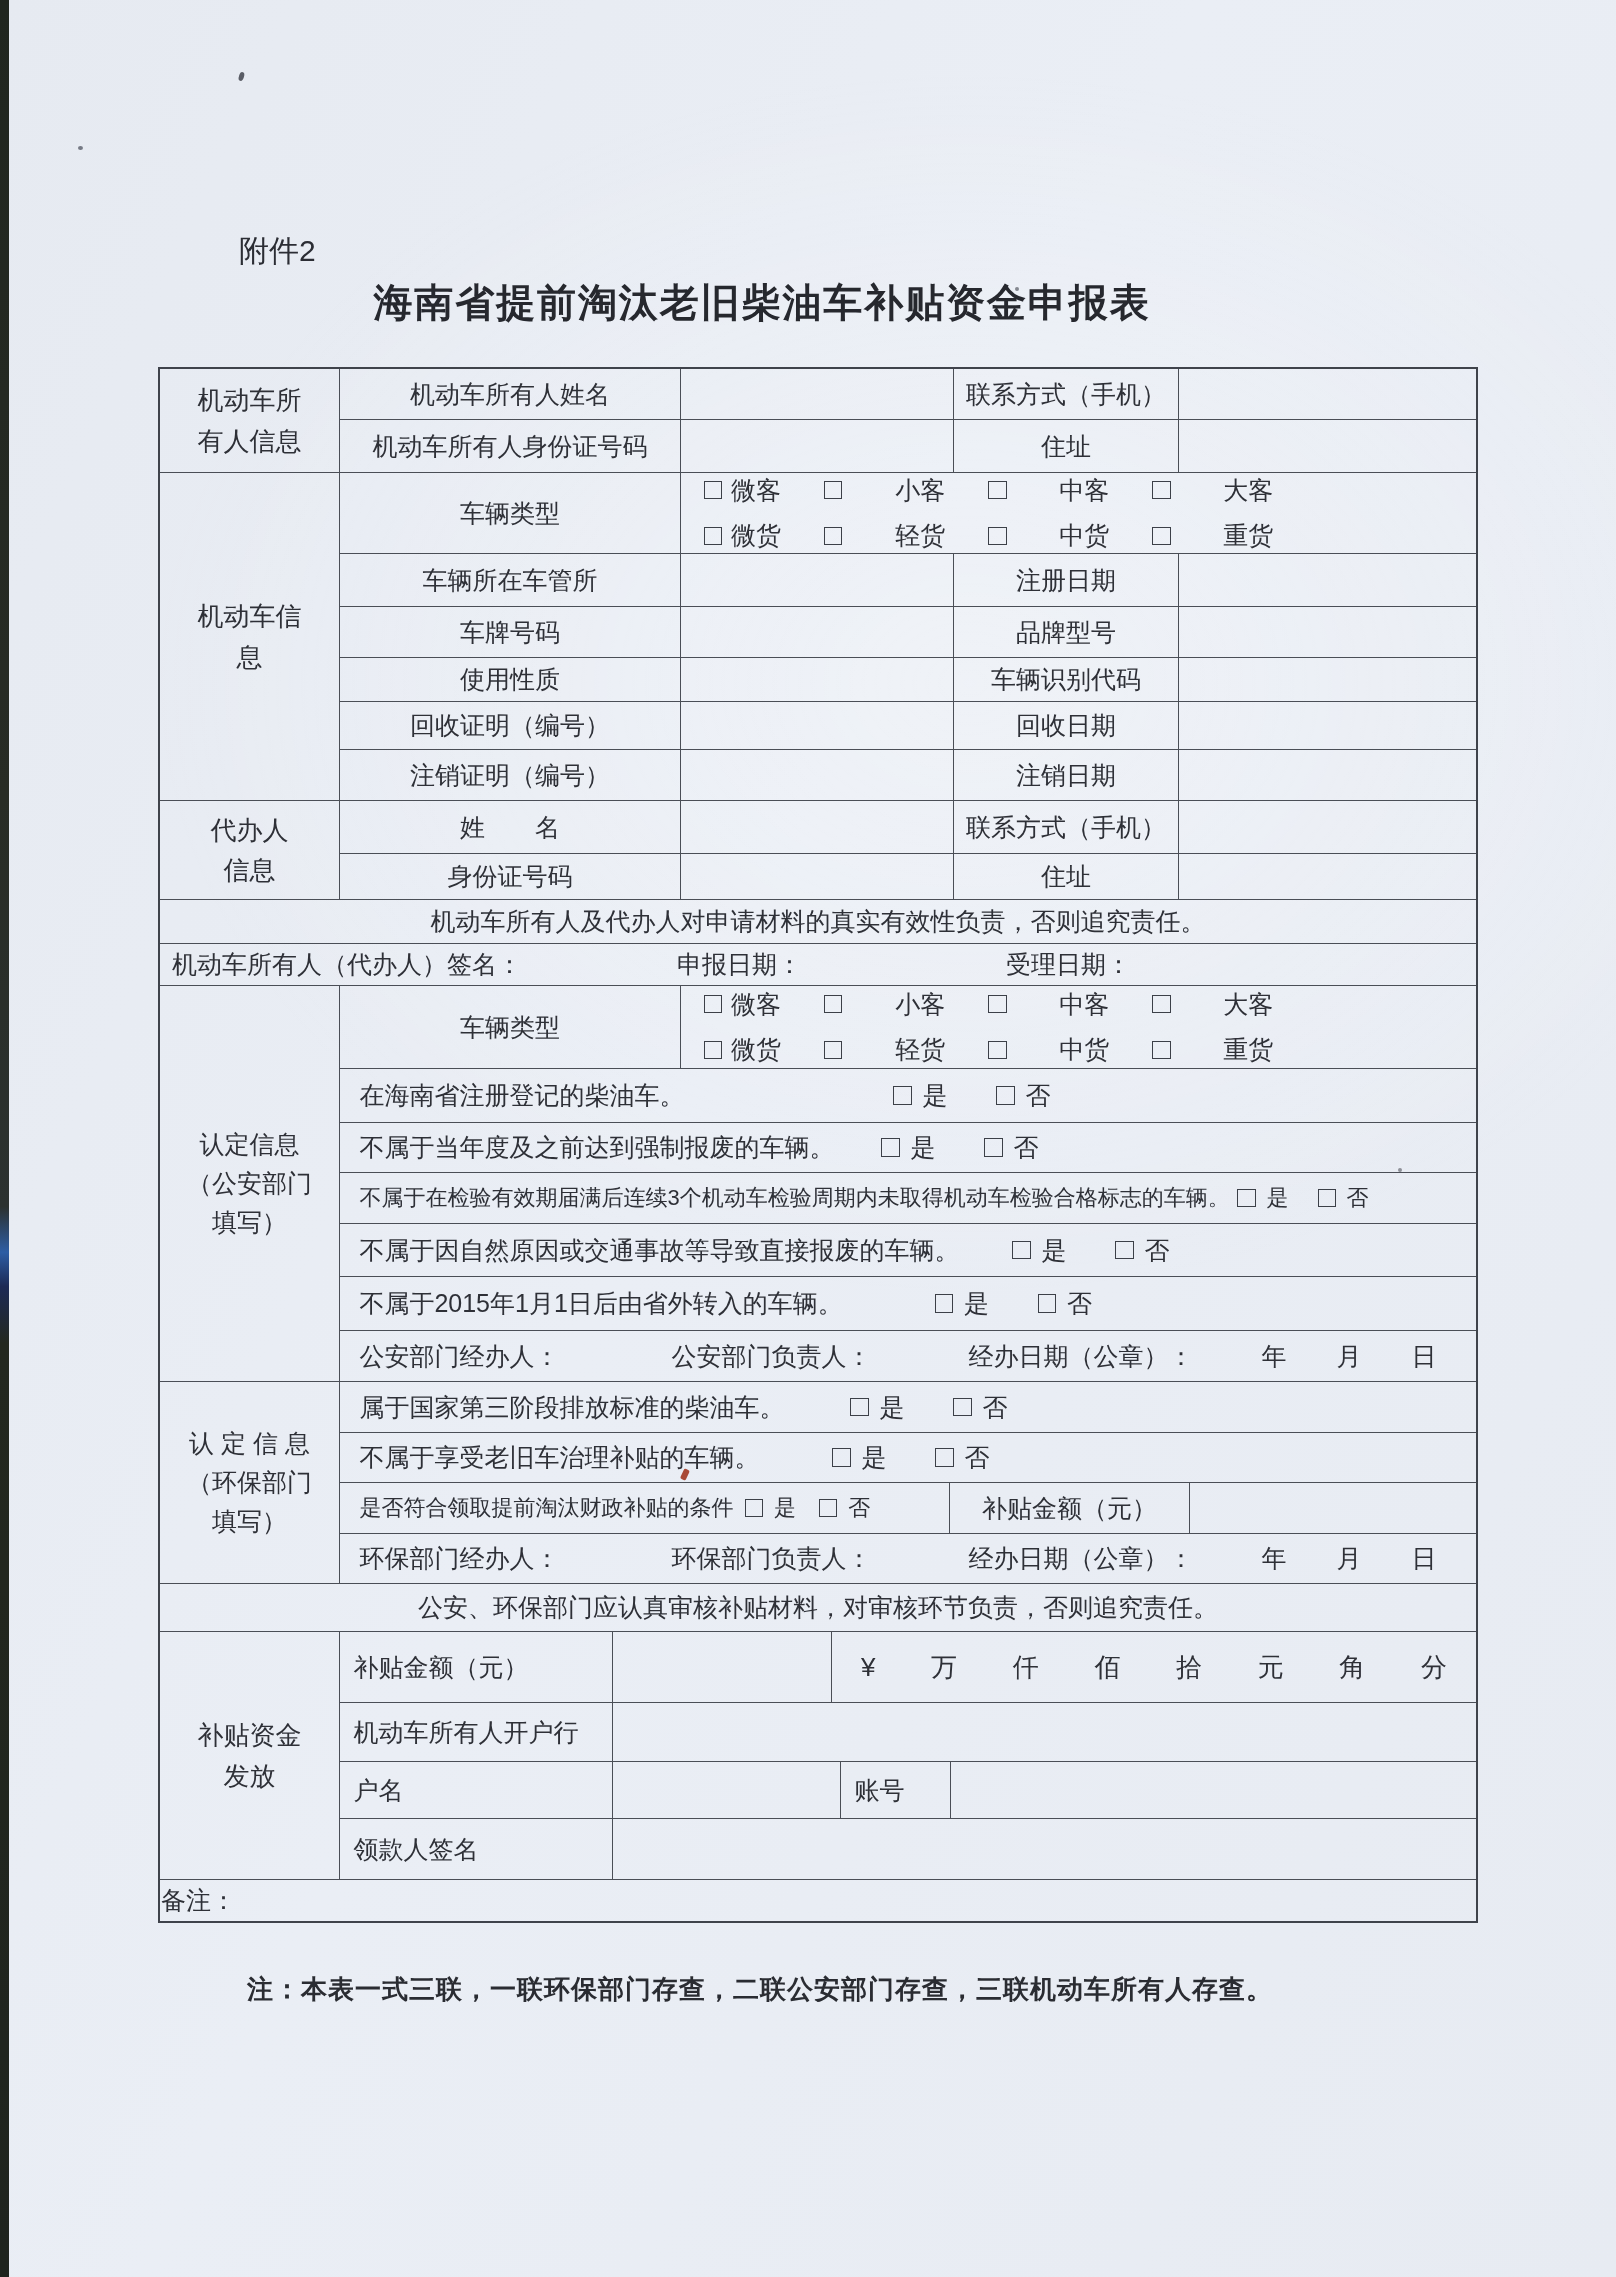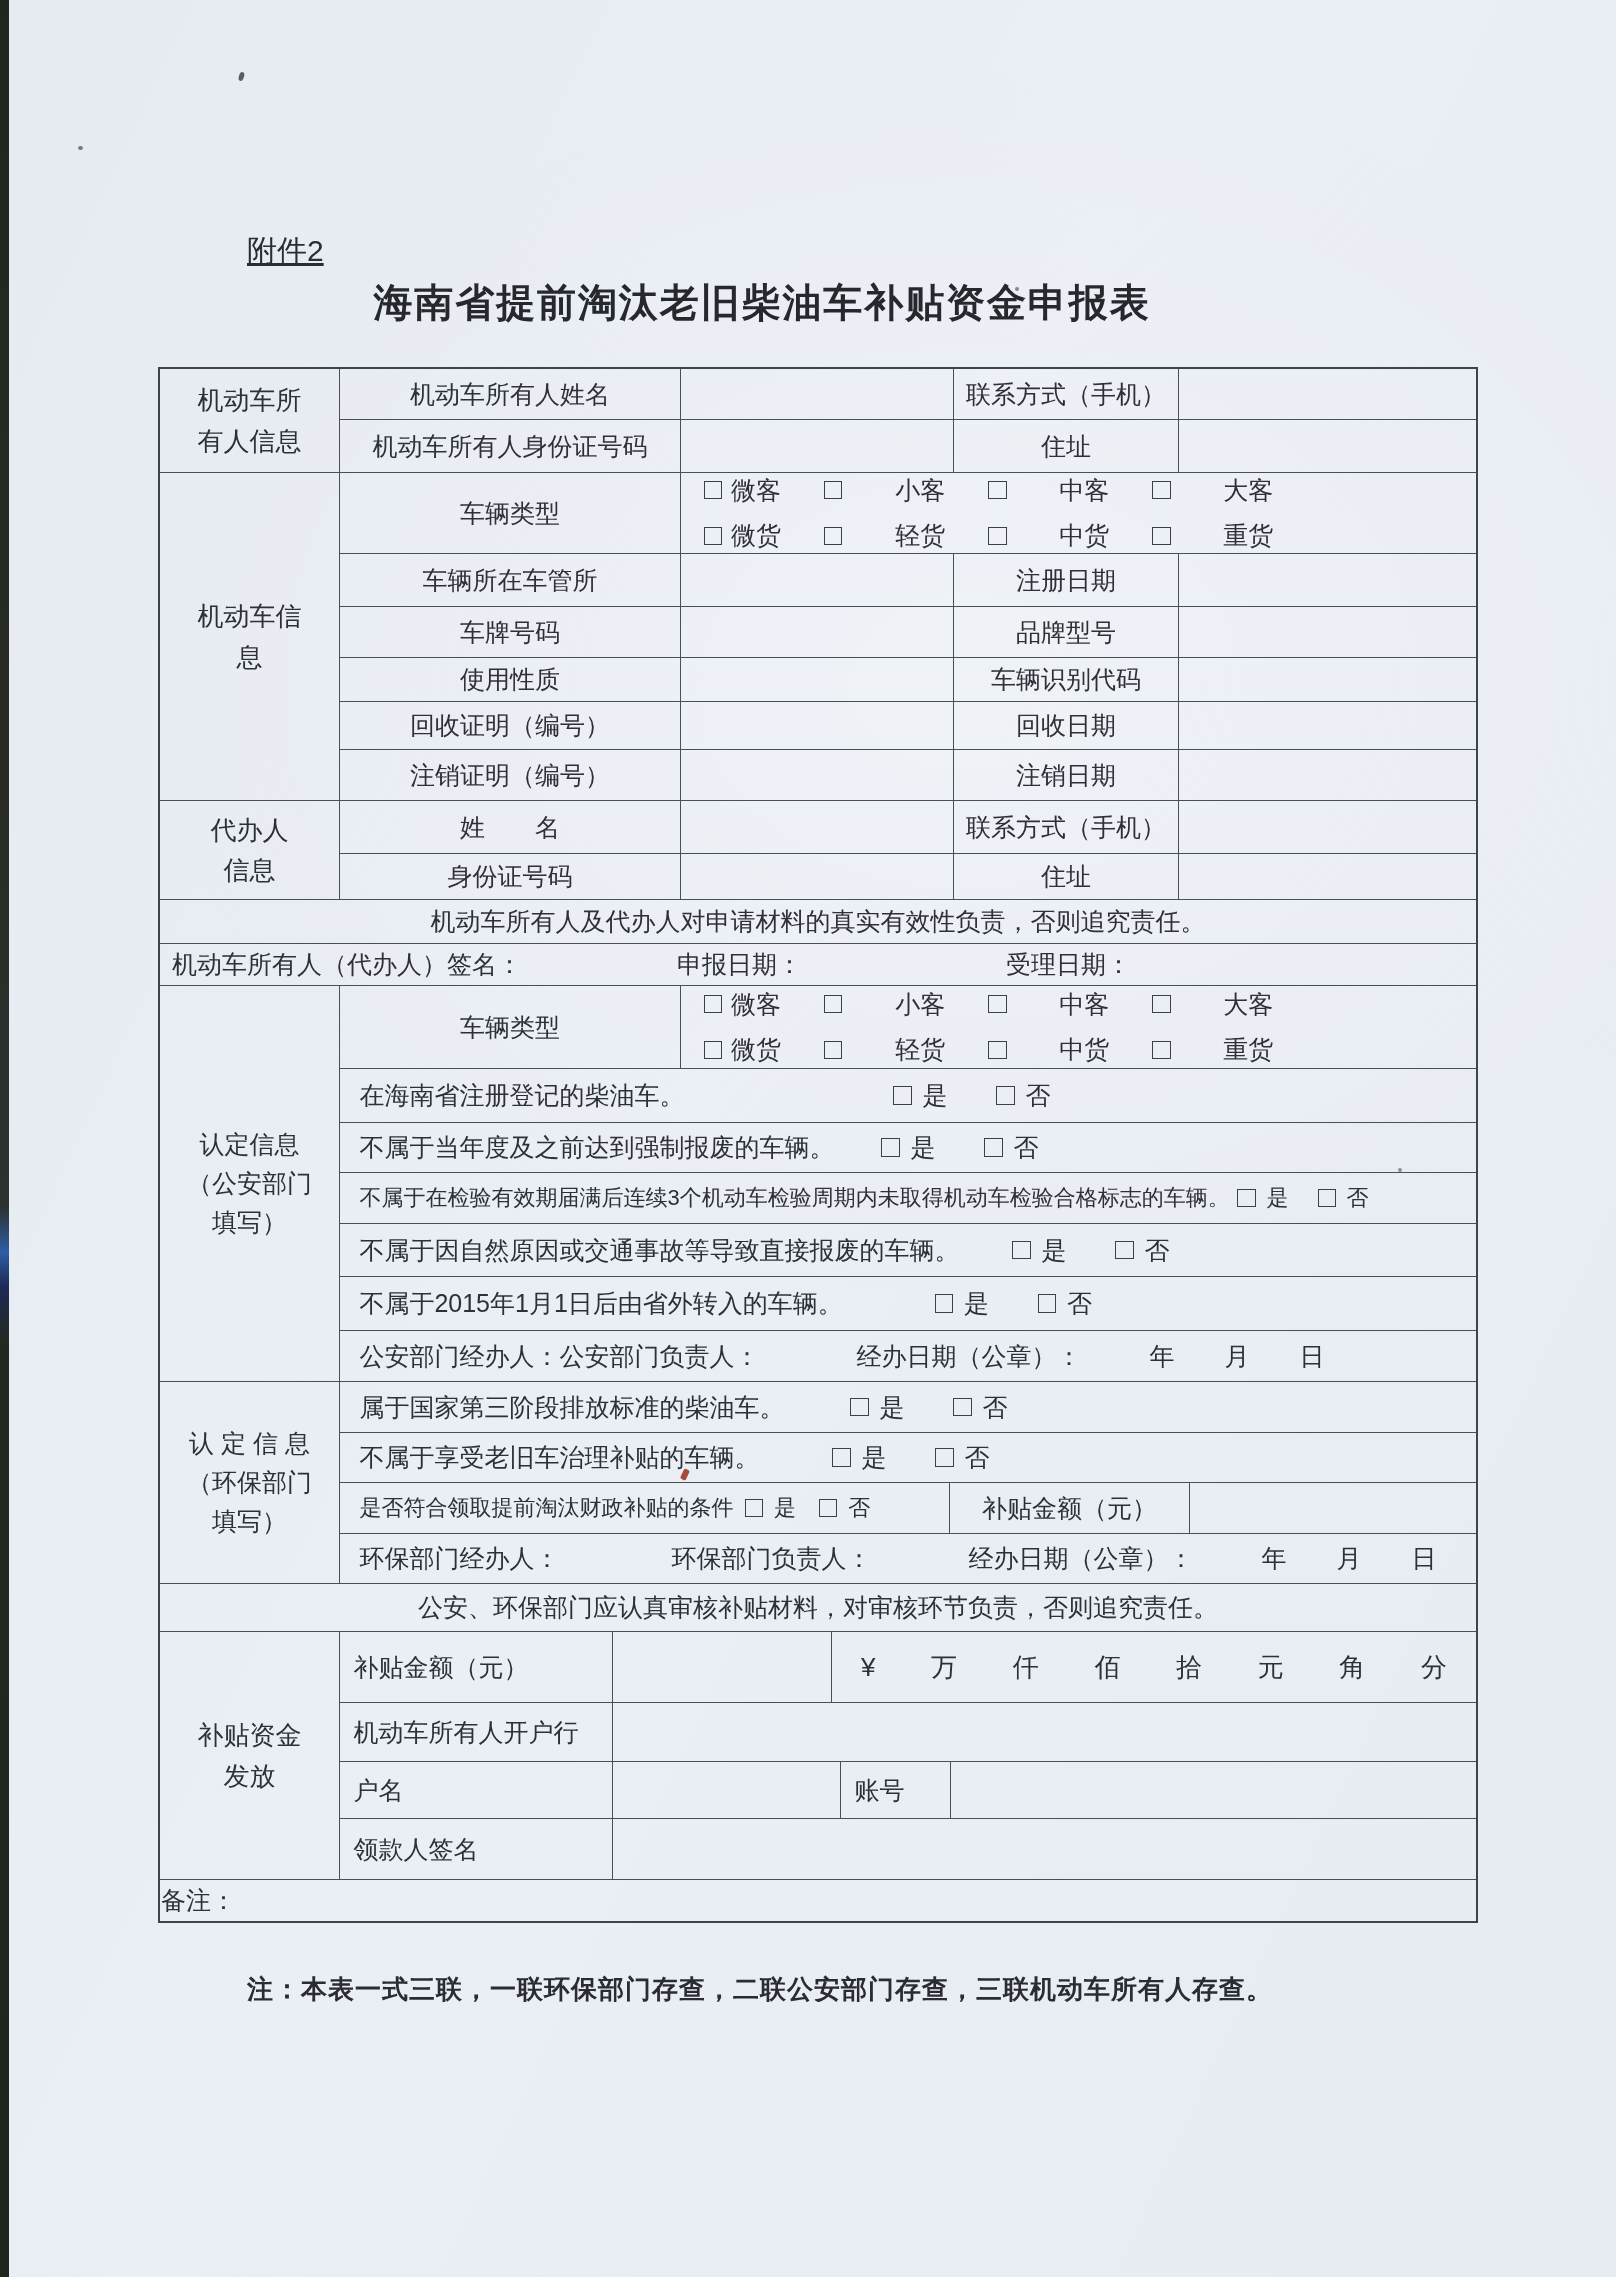--- a/index.html
+++ b/index.html
@@ -7,21 +7,21 @@
     width:1617px;height:2277px;position:relative;overflow:hidden;
     background:
       radial-gradient(ellipse 1164px 873px at 60% 30%, rgba(255,255,255,0.25), rgba(255,255,255,0) 70%),
       linear-gradient(115deg,#e6eaf1 0%,#eaeef5 45%,#e7ebf2 100%);
     font-family:"Liberation Sans","DejaVu Sans",sans-serif;
     color:#2e3037;
   }
   .scan-edge{position:absolute;left:0;top:0;width:8.7px;height:2277px;
     background:linear-gradient(180deg,#20261f 0%,#282c25 35%,#2c3230 53%,#2d5da4 55%,#1d2a55 56.5%,#23281f 59%,#1f241e 100%);}
   .speck{position:absolute;border-radius:50%;}
-  .attachment{position:absolute;left:247px;top:231px;font-size:30px;color:#2b2d34;text-decoration:underline;}
+  .attachment{position:absolute;left:239px;top:231px;font-size:30px;color:#2b2d34;}
   .title{position:absolute;left:136px;top:276px;width:1252px;text-align:center;
     font-size:39px;font-weight:700;letter-spacing:1.9px;color:#26282e;}
   .ft{position:absolute;left:158px;top:367px;width:1320px;box-sizing:border-box;
     border:2.1px solid #3f434b;background:rgba(255,255,255,0.04);}
   .ft > * + *{border-top:1.6px solid #4a4e56;}
   .sec{display:flex;align-items:stretch;}
   .seclab{flex:0 0 180px;width:180px;display:flex;align-items:center;justify-content:center;
     text-align:center;white-space:pre-line;font-size:26px;line-height:1.55;
     border-right:1.6px solid #4a4e56;box-sizing:border-box;}
   .secbody{flex:1;display:flex;flex-direction:column;min-width:0;}
@@ -300,21 +300,21 @@
             </span>
           <span class="yn">
               <span class="cb"></span>
               <span>否</span>
             </span>
         </div>
       </div>
       <div class="row" style="height:50px">
         <div class="c qrow grow">
           <span>公安部门经办人：</span>
-          <span style="">公安部门负责人：</span>
+          <span style="margin-left:112px">公安部门负责人：</span>
           <span style="margin-left:97px">经办日期（公章）：</span>
           <span style="margin-left:68px">年　　月　　日</span>
         </div>
       </div>
     </div>
   </div>
 
   <div class="sec">
     <div class="seclab" style="font-size:25px">认 定 信 息
 （环保部门

